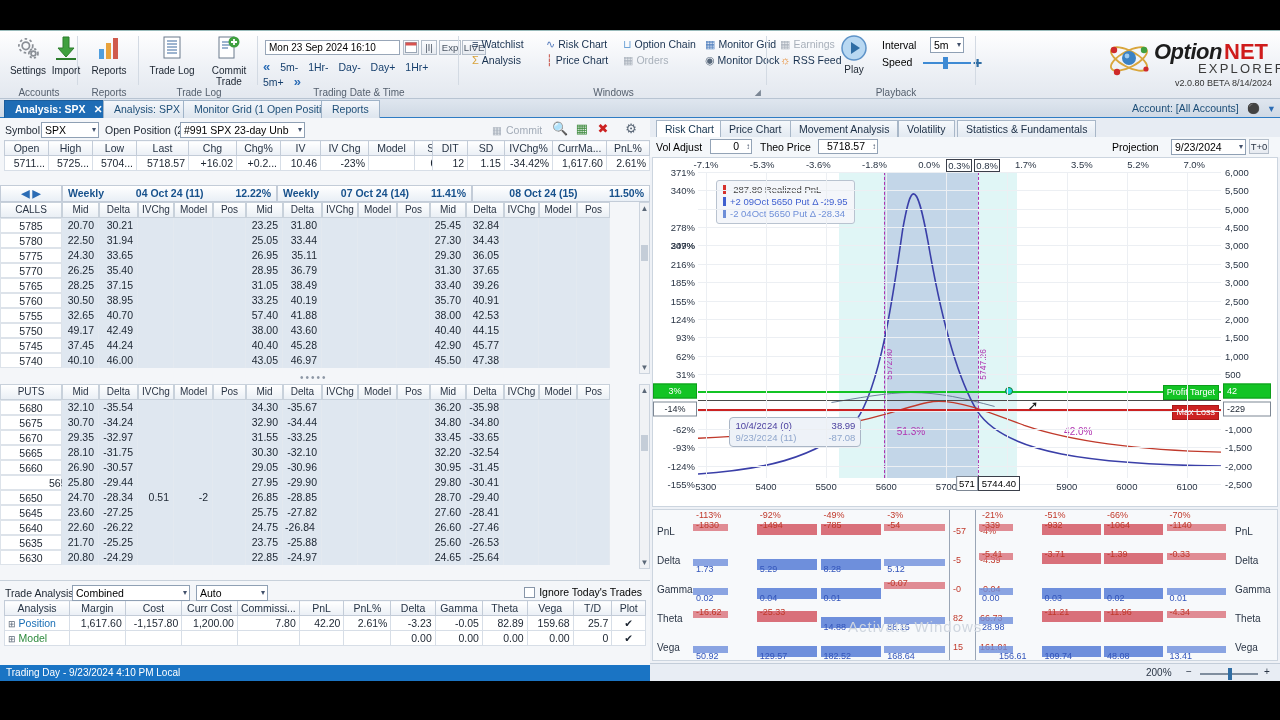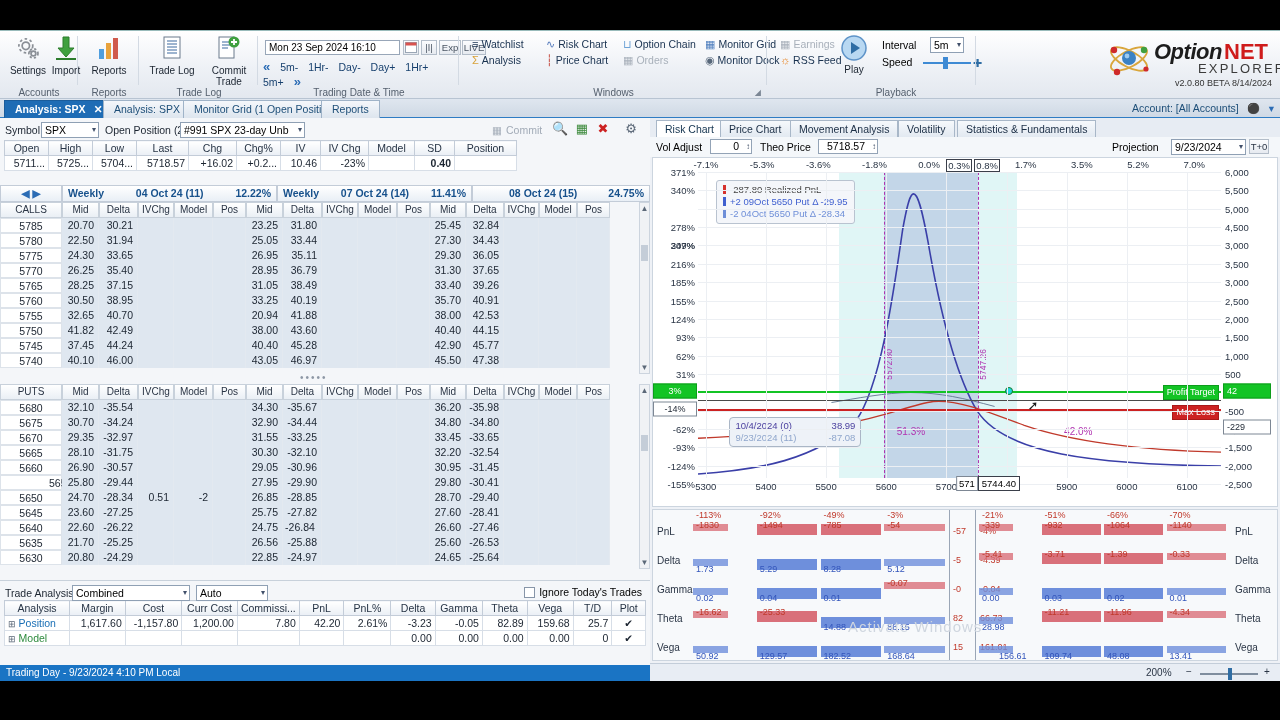--- a/index.html
+++ b/index.html
@@ -420,39 +420,59 @@
               <td class="up">+16.02</td>
               <td>+0.2...</td>
               <td>10.46</td>
               <td>-23%</td>
               <td></td>
               <td style="font-weight: bold;">0.40</td>
               <td></td>
             </tr>
           </tbody>
       </table>
+      <table class="grid" style="position:absolute; left:432px; top:0;">
+        <thead>
+            <tr id="pt-head">
+              <th style="width: 44px;">DIT</th>
+              <th style="width: 44px;">SD</th>
+              <th style="width: 50px;">IVChg%</th>
+              <th style="width: 56px;">CurrMa...</th>
+              <th style="width: 48px;">PnL%</th>
+            </tr>
+          </thead>
+        <tbody>
+            <tr id="pt-body">
+              <td>12</td>
+              <td>1.15</td>
+              <td>-34.42%</td>
+              <td>1,617.60</td>
+              <td>2.61%</td>
+            </tr>
+          </tbody>
+      </table>
     </div>
 
     <div class="chain" style="height:190px;">
       <div class="chhdr">
         <div class="cell" style="width:62px; justify-content:center; color:#2b6cb5;">◀ ▶</div>
         <div class="cell" style="width:215px;">
           <span>Weekly</span>
           <span>04 Oct 24 (11)</span>
           <span>12.22%</span>
         </div>
         <div class="cell" style="width:195px;">
           <span>Weekly</span>
           <span>07 Oct 24 (14)</span>
           <span>11.41%</span>
         </div>
         <div class="cell" style="width:178px;">
           <span></span>
           <span>08 Oct 24 (15)</span>
-          <span>24.75%</span>
+          <span>11.50%</span>
         </div>
       </div>
       <div class="chcols" id="calls-cols">
           <div class="c" style="width: 62px;">CALLS</div>
           <div class="c" style="width: 37px;">Mid</div>
           <div class="c" style="width: 39px;">Delta</div>
           <div class="c" style="width: 36px;">IVChg</div>
           <div class="c" style="width: 39px;">Model</div>
           <div class="c" style="width: 33px;">Pos</div>
           <div class="c" style="width: 37px;">Mid</div>
@@ -575,34 +595,34 @@
             <div class="c v" style="width: 38px;"></div>
             <div class="c v" style="width: 33px;"></div>
           </div>
           <div class="chrow">
             <div class="c strike" style="width: 62px;">5755</div>
             <div class="c v" style="width: 37px;">32.65</div>
             <div class="c v" style="width: 39px;">40.70</div>
             <div class="c v" style="width: 36px;"></div>
             <div class="c v" style="width: 39px;"></div>
             <div class="c v" style="width: 33px;"></div>
-            <div class="c v" style="width: 37px;">20.94</div>
+            <div class="c v" style="width: 37px;">57.40</div>
             <div class="c v" style="width: 39px;">41.88</div>
             <div class="c v" style="width: 36px;"></div>
             <div class="c v" style="width: 39px;"></div>
             <div class="c v" style="width: 33px;"></div>
             <div class="c v" style="width: 36px;">38.00</div>
             <div class="c v" style="width: 38px;">42.53</div>
             <div class="c v" style="width: 35px;"></div>
             <div class="c v" style="width: 38px;"></div>
             <div class="c v" style="width: 33px;"></div>
           </div>
           <div class="chrow">
             <div class="c strike" style="width: 62px;">5750</div>
-            <div class="c v" style="width: 37px;">41.82</div>
+            <div class="c v" style="width: 37px;">49.17</div>
             <div class="c v" style="width: 39px;">42.49</div>
             <div class="c v" style="width: 36px;"></div>
             <div class="c v" style="width: 39px;"></div>
             <div class="c v" style="width: 33px;"></div>
             <div class="c v" style="width: 37px;">38.00</div>
             <div class="c v" style="width: 39px;">43.60</div>
             <div class="c v" style="width: 36px;"></div>
             <div class="c v" style="width: 39px;"></div>
             <div class="c v" style="width: 33px;"></div>
             <div class="c v" style="width: 36px;">40.40</div>
@@ -838,21 +858,21 @@
             <div class="c v" style="width: 38px;"></div>
             <div class="c v" style="width: 33px;"></div>
           </div>
           <div class="chrow">
             <div class="c strike" style="width: 62px;">5635</div>
             <div class="c v" style="width: 37px;">21.70</div>
             <div class="c v" style="width: 39px;">-25.25</div>
             <div class="c v" style="width: 36px;"></div>
             <div class="c v" style="width: 39px;"></div>
             <div class="c v" style="width: 33px;"></div>
-            <div class="c v" style="width: 37px;">26.56</div>
+            <div class="c v" style="width: 37px;">23.75</div>
             <div class="c v" style="width: 39px;">-25.88</div>
             <div class="c v" style="width: 36px;"></div>
             <div class="c v" style="width: 39px;"></div>
             <div class="c v" style="width: 33px;"></div>
             <div class="c v" style="width: 36px;">25.60</div>
             <div class="c v" style="width: 38px;">-26.53</div>
             <div class="c v" style="width: 35px;"></div>
             <div class="c v" style="width: 38px;"></div>
             <div class="c v" style="width: 33px;"></div>
           </div>
@@ -1099,21 +1119,21 @@
             <div class="xb" style="left: 82%;">6000</div>
             <div class="gv" style="left: 82%;"></div>
             <div class="xb" style="left: 93.5%;">6100</div>
             <div class="gv" style="left: 93.5%;"></div>
           </div>
 
         <div class="badge" style="left:-45px; top:71.5%; width:44px; background:#13c425; border:1px solid #0e9c1c; transform:translateY(-50%); text-align:center;">3%</div>
         <div class="badge" style="left:-45px; top:77.5%; width:44px; background:#fff; color:#1b2430; border:1px solid #7d8794; transform:translateY(-50%); text-align:center;">-14%</div>
 
         <div class="badge" style="right:-50px; top:71.5%; width:48px; background:#13c425; border:1px solid #0e9c1c; transform:translateY(-50%);">42</div>
-        <div class="badge" style="right:-50px; top:77.5%; width:48px; background:#fff; color:#1b2430; border:1px solid #7d8794; transform:translateY(-50%);margin-top:18px;">-229</div>
+        <div class="badge" style="right:-50px; top:77.5%; width:48px; background:#fff; color:#1b2430; border:1px solid #7d8794; transform:translateY(-50%);">-229</div>
 
         <div style="position:absolute; left:53.5%; top:100%; margin-top:-2px; transform:translateX(-100%); background:#fff; border:1px solid #7d8794; font-size:9.5px; padding:1px 2px;">571</div>
         <div style="position:absolute; left:53.5%; top:100%; margin-top:-2px; background:#fff; border:1px solid #3a3f4a; font-size:9.5px; padding:1px 3px;">5744.40</div>
       </div>
     </div>
 
     <div class="greeks">
       <div id="greeks-left">
           <div class="grow" style="top: 8px;">
             <div class="name" style="top: 8px; left: 4px;">PnL</div>

